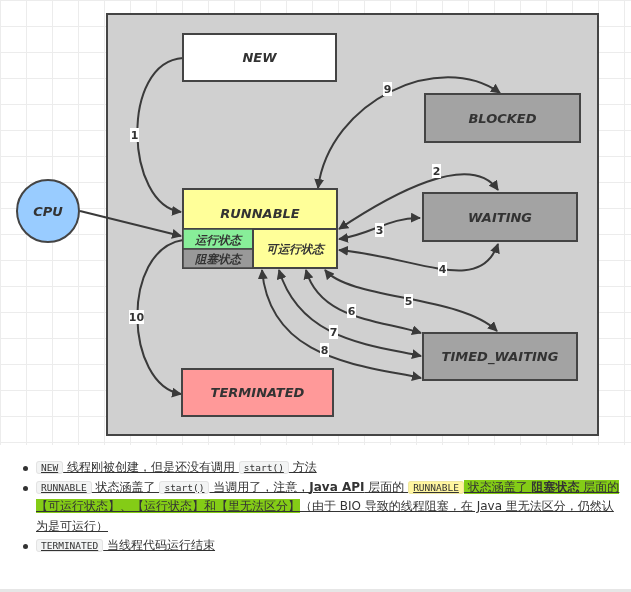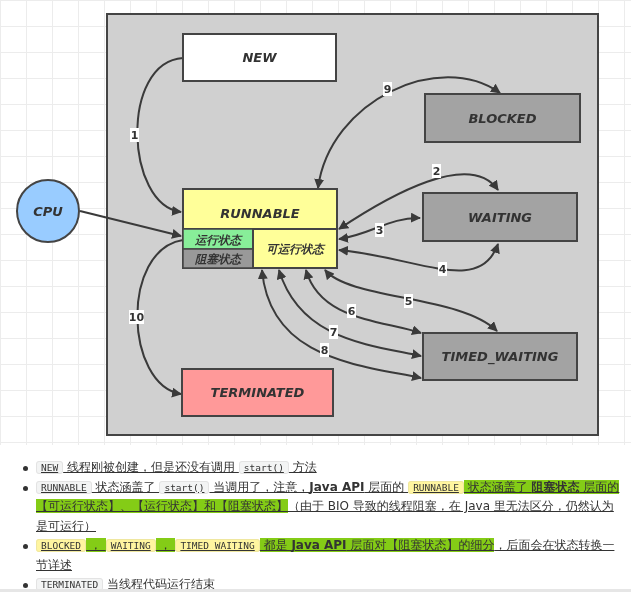--- a/index.html
+++ b/index.html
@@ -159,24 +159,21 @@
     <text class="state-label" x="257.5" y="397" text-anchor="middle">TERMINATED</text>
   </g>
 </svg>
 
 <div class="notes">
   <ul>
     <li>
       <code>NEW</code><span> 线程刚被创建，但是还没有调用 </span><code>start()</code><span> 方法</span>
     </li>
     <li>
-      <code>RUNNABLE</code><span> 状态涵盖了 </span><code>start()</code><span> 当调用了，注意，</span><b>Java API</b><span> 层面的 </span><code class="hl">RUNNABLE</code><span class="hl"> 状态涵盖了 </span><b class="hl">阻塞状态</b><span class="hl"> 层面的</span><br><span class="hl">【可运行状态】、【运行状态】和【阻塞状态】</span><span>（由于 BIO 导致的线程阻塞，在 Java 里无法区分，仍然认为是可运行）</span>
-    </li>
-    <li>
-      <code class="hl">BLOCKED</code><span class="hl"> ， </span><code class="hl">WAITING</code><span class="hl"> ， </span><code class="hl">TIMED_WAITING</code><span class="hl"> 都是 </span><b class="hl">Java API</b><span class="hl"> 层面对【阻塞状态】的细分</span><span>，后面会在状态转换一节详述</span>
+      <code>RUNNABLE</code><span> 状态涵盖了 </span><code>start()</code><span> 当调用了，注意，</span><b>Java API</b><span> 层面的 </span><code class="hl">RUNNABLE</code><span class="hl"> 状态涵盖了 </span><b class="hl">阻塞状态</b><span class="hl"> 层面的</span><br><span class="hl">【可运行状态】、【运行状态】和【里无法区分】</span><span>（由于 BIO 导致的线程阻塞，在 Java 里无法区分，仍然认为是可运行）</span>
     </li>
     <li>
       <code>TERMINATED</code><span> 当线程代码运行结束</span>
     </li>
   </ul>
 </div>
 
 <div class="footer-line"></div>
 
 </body></html>

